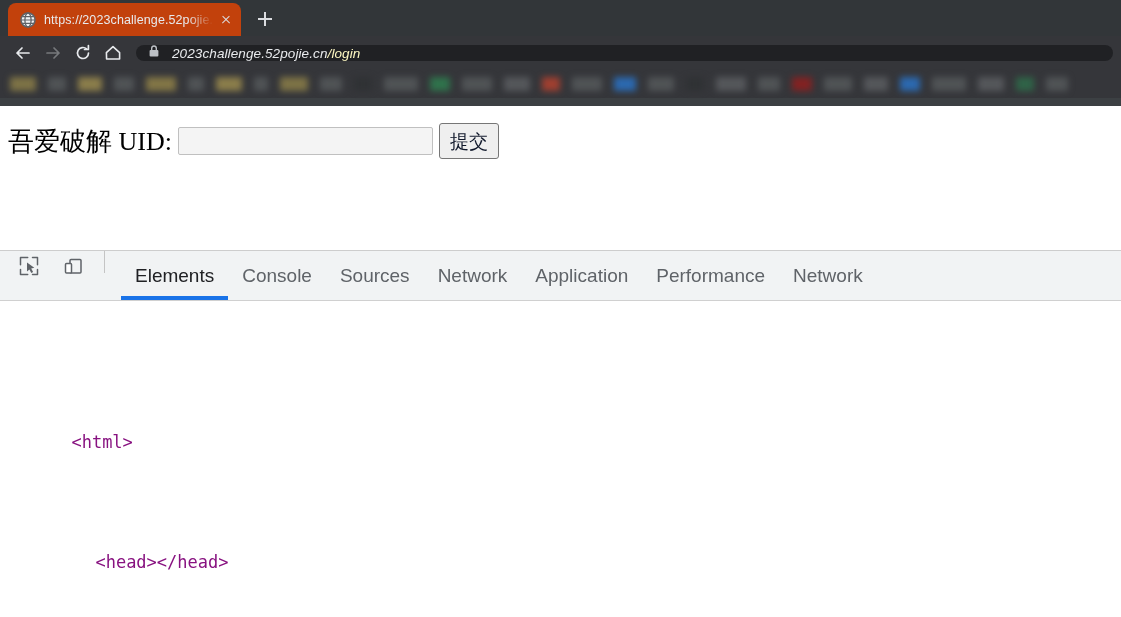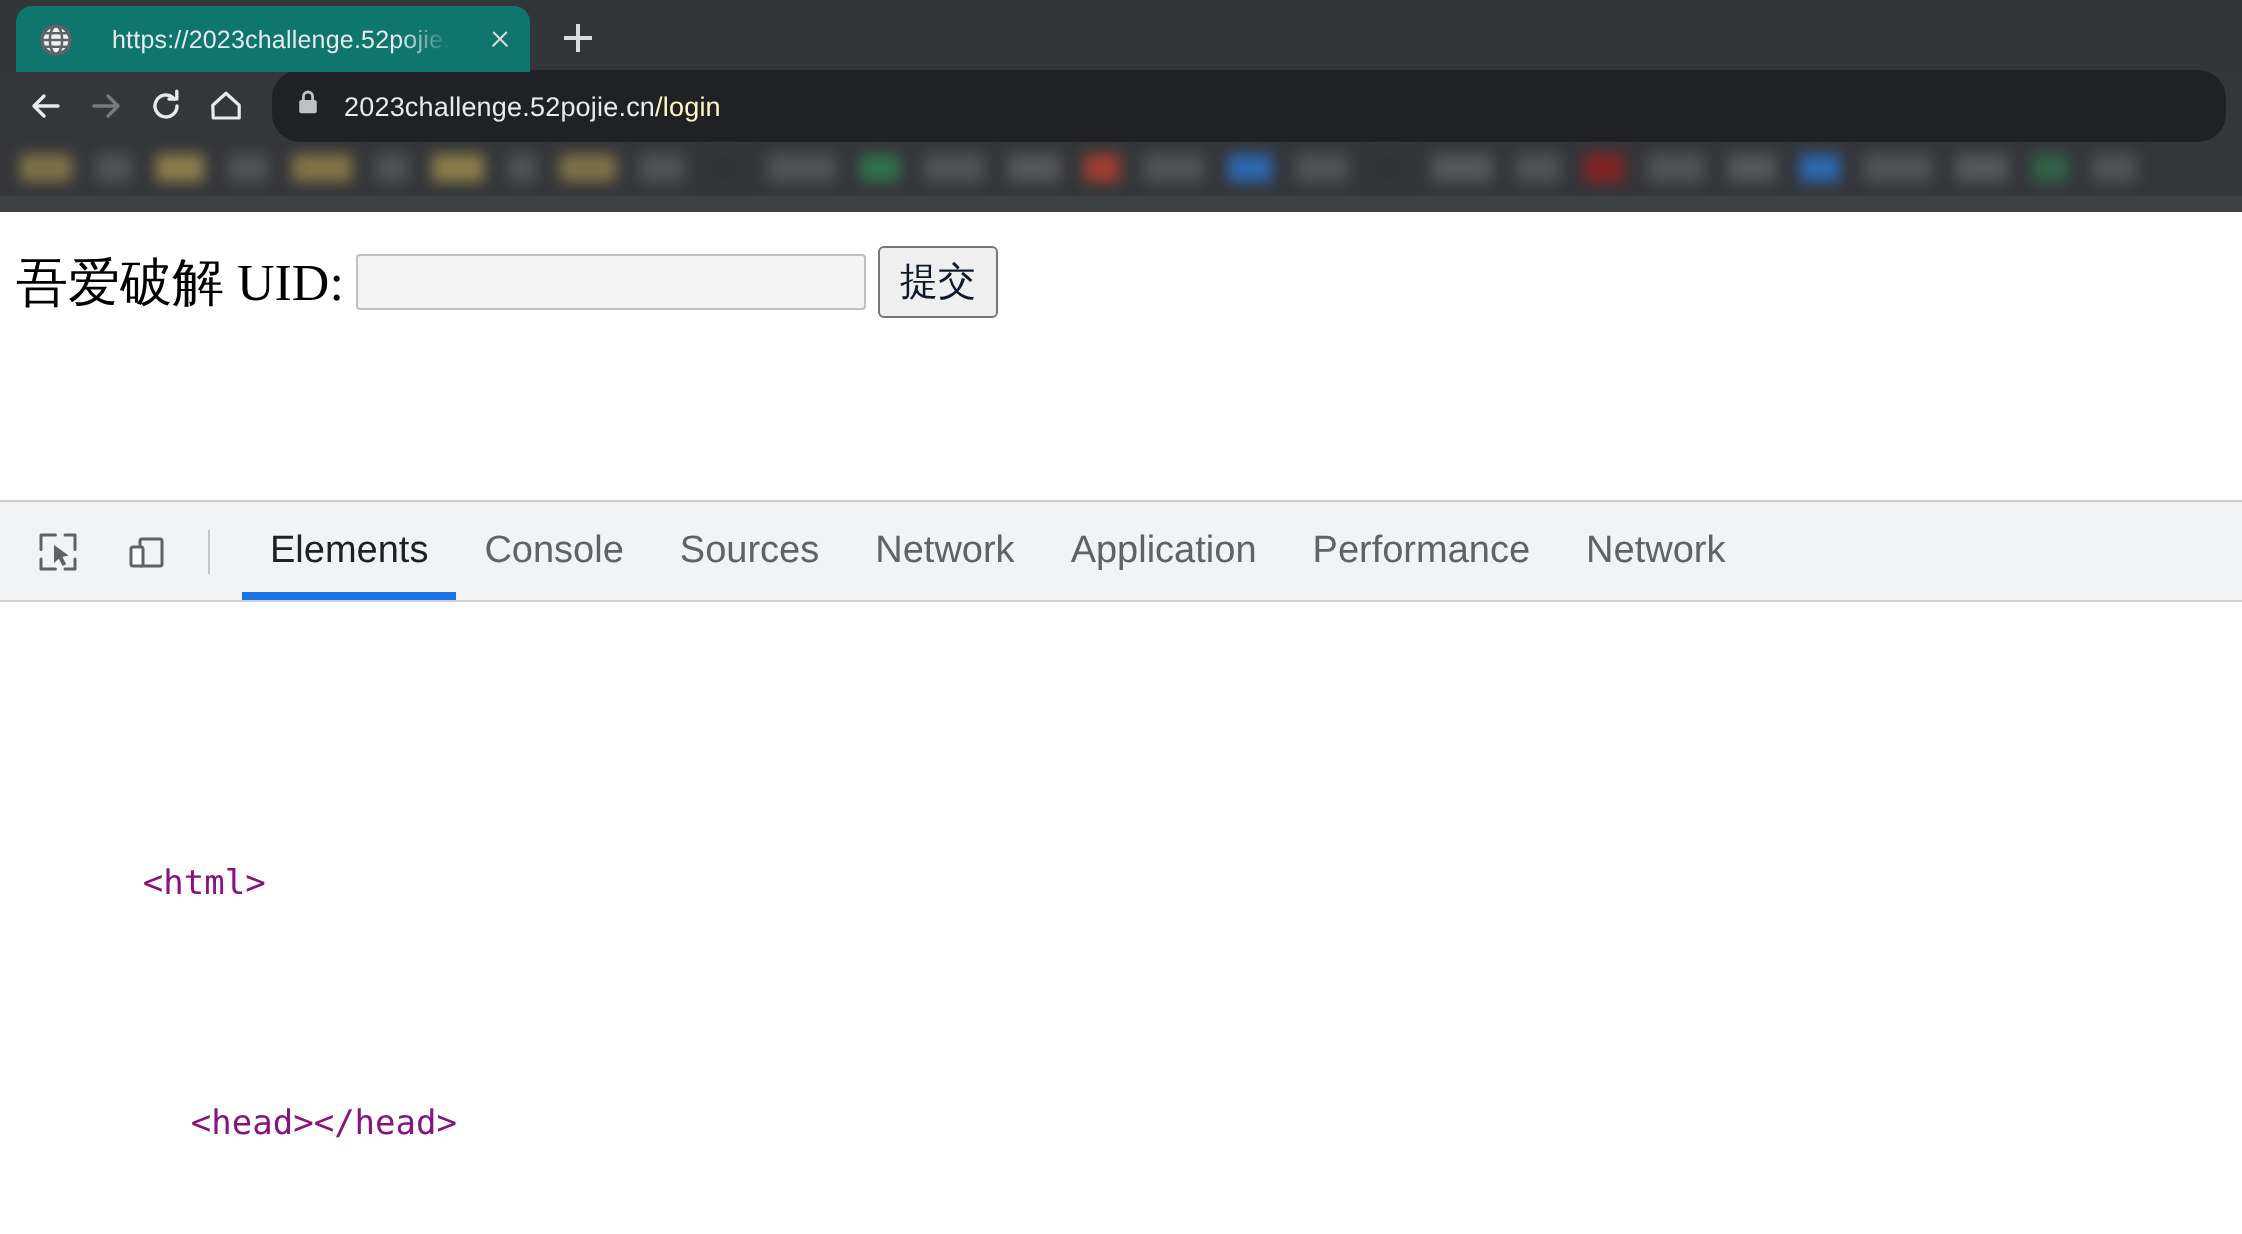--- a/index.html
+++ b/index.html
@@ -20,27 +20,26 @@
     background: #323639;
     display: flex;
     align-items: flex-end;
     padding-left: 8px;
     box-sizing: border-box;
   }
   .tab {
     display: flex;
     align-items: center;
     height: 33px;
-    background: #0f766e;
+    background: #c2410c;
     border-radius: 8px 8px 0 0;
     padding: 0 6px 0 12px;
     min-width: 230px;
     box-sizing: border-box;
     position: relative;
-    gap: 12px;
   }
   .tab-favicon {
     width: 16px; height: 16px;
     flex: 0 0 16px;
     margin-right: 8px;
     display: block;
   }
   .tab-title {
     color: #e8eaed;
     font-size: 12.5px;
@@ -95,29 +94,30 @@
   .navbtn {
     width: 30px; height: 30px;
     flex: 0 0 30px;
     display: flex; align-items: center; justify-content: center;
     border-radius: 50%;
   }
   .navbtn svg { display: block; }
 
   .omnibox {
     flex: 1 1 auto;
-    height: 36px;
+    height: 16px;
     background: #202124;
     border-radius: 14px;
     margin-left: 8px;
     display: flex;
     align-items: center;
     padding: 0 12px;
     box-sizing: border-box;
     overflow: hidden;
+    font-style: italic;
   }
   .lock-icon { flex: 0 0 14px; margin-right: 10px; display:block; }
   .url-text {
     font-size: 13.5px;
     color: #e8eaed;
     white-space: nowrap;
     letter-spacing: 0.1px;
   }
   .url-path { color: #fef9c3; }
 
@@ -194,21 +194,21 @@
   .devtools {
     border-top: 1px solid #cdcdcd;
     background: #ffffff;
     height: 367px;
     box-sizing: border-box;
   }
   .dt-tabbar {
     height: 50px;
     background: #f1f3f4;
     display: flex;
-    align-items: center;
+    align-items: flex-start;
     border-bottom: 1px solid #d0d0d0;
     box-sizing: border-box;
     padding-left: 14px;
     overflow: hidden;
   }
   .dt-iconbtn {
     width: 30px; height: 30px;
     flex: 0 0 30px;
     display: flex; align-items: center; justify-content: center;
     margin-right: 14px;

